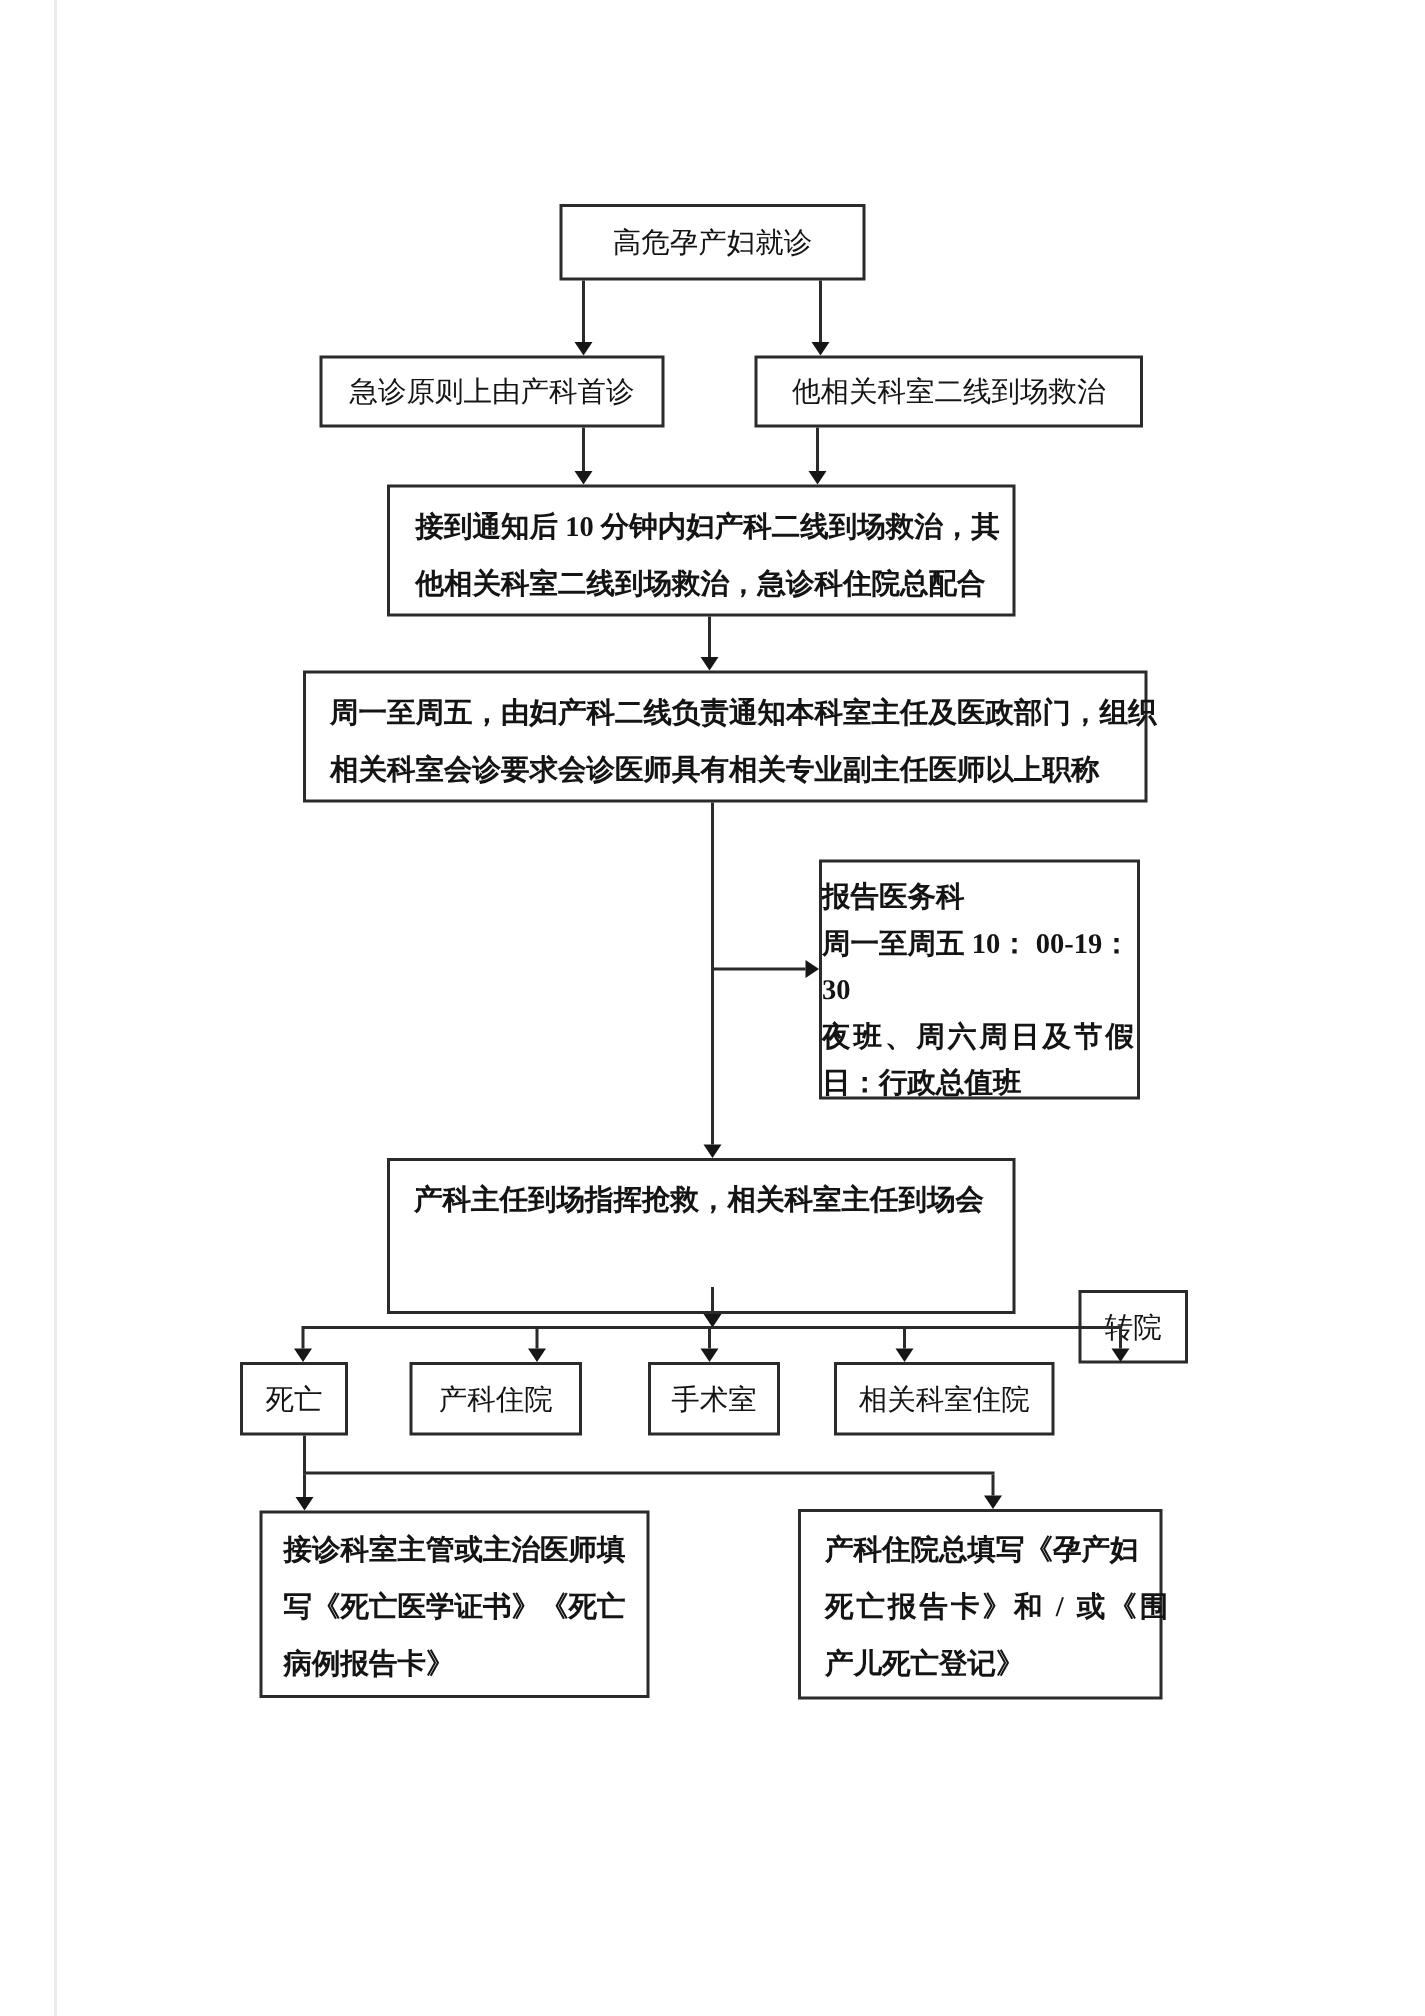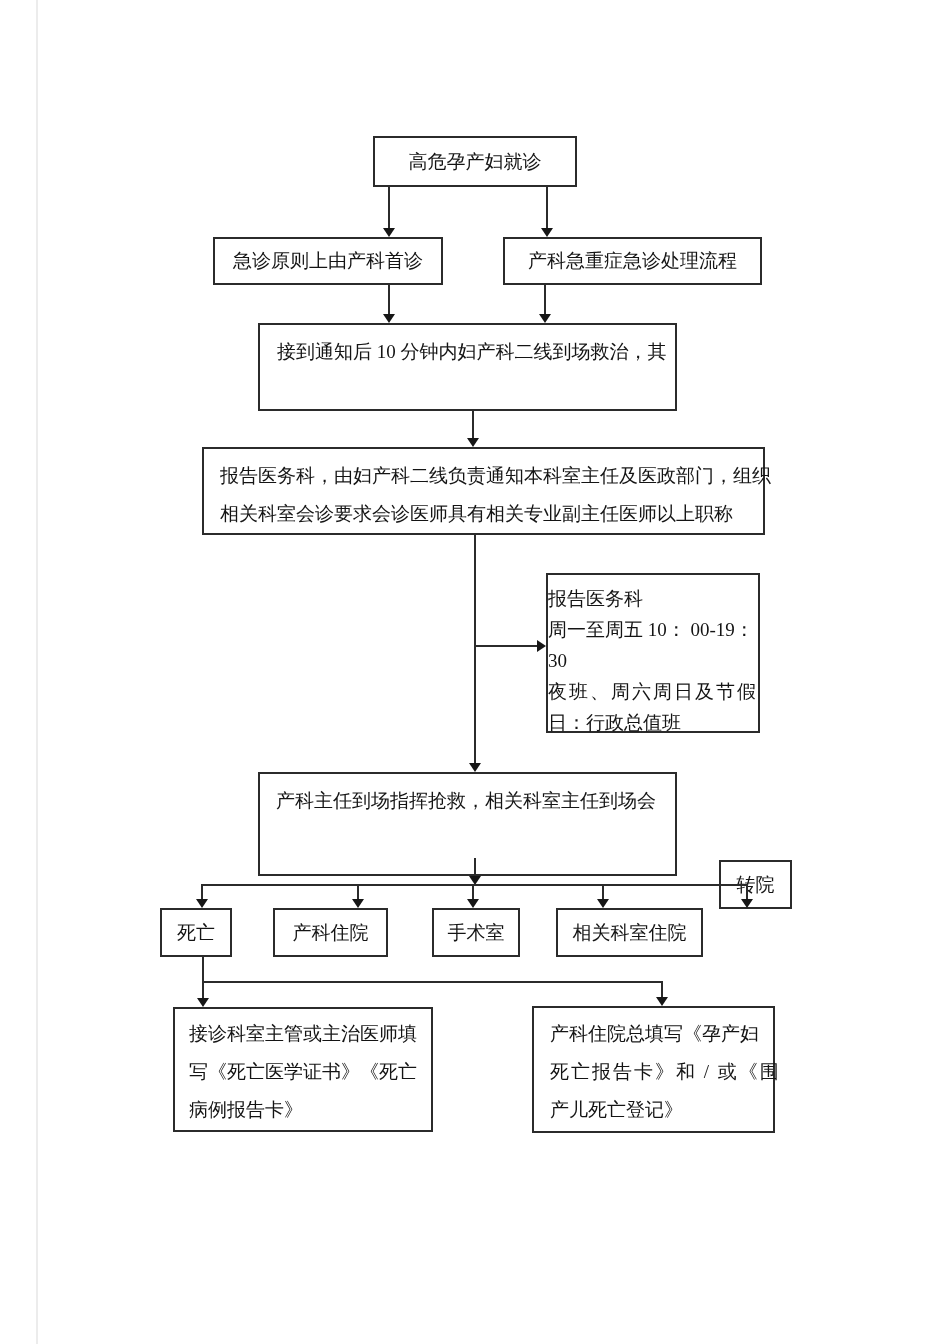--- a/index.html
+++ b/index.html
@@ -2,21 +2,21 @@
 <html><head>
 <meta charset="utf-8">
 <style>
   html,body{margin:0;padding:0;background:#ffffff;}
   .page{position:relative;width:950px;height:1344px;background:#ffffff;overflow:hidden;
         font-family:"Liberation Serif","DejaVu Serif",serif;color:#141414;}
   .page-edge{position:absolute;left:36px;top:0;width:2px;height:1344px;background:#ececec;}
   .box{position:absolute;border:2px solid #2b2b2b;background:#ffffff;font-size:19px;
        box-sizing:border-box;white-space:nowrap;}
   .single{display:flex;align-items:center;justify-content:center;text-align:center;}
-  .multi .ln{line-height:38px;}
+  .multi .ln{line-height:38px;font-weight:bold;}
   .report .ln{line-height:31px;}
   .ls{letter-spacing:2px;}
   .vl{position:absolute;width:2px;background:#2b2b2b;}
   .hl{position:absolute;height:2px;background:#2b2b2b;}
   .ad{position:absolute;width:0;height:0;border-left:6px solid transparent;
       border-right:6px solid transparent;border-top:9px solid #161616;}
   .ar{position:absolute;width:0;height:0;border-top:6px solid transparent;
       border-bottom:6px solid transparent;border-left:9px solid #161616;}
   .title{position:absolute;left:202px;top:1168px;font-size:37px;font-weight:bold;
          letter-spacing:1px;white-space:nowrap;}
@@ -30,29 +30,30 @@
 
   <div class="box single" style="left:213px;top:237px;width:230px;height:48px">
     <span>急诊原则上由产科首诊</span>
   </div>
 
   <div class="box single" style="left:373px;top:136px;width:204px;height:51px">
     <span>高危孕产妇就诊</span>
   </div>
 
   <div class="box single" style="left:503px;top:237px;width:259px;height:48px">
-    <span>产科急重症急诊处理流程</span>
+    <span>他相关科室二线到场救治</span>
   </div>
 
   <div class="box multi" style="left:258px;top:323px;width:419px;height:88px;padding:8px 12px 0 17px">
     <div class="ln">接到通知后 10 分钟内妇产科二线到场救治，其</div>
+    <div class="ln">他相关科室二线到场救治，急诊科住院总配合</div>
   </div>
 
   <div class="box multi" style="left:202px;top:447px;width:563px;height:88px;padding:8px 12px 0 16px">
-    <div class="ln">报告医务科，由妇产科二线负责通知本科室主任及医政部门，组织</div>
+    <div class="ln">周一至周五，由妇产科二线负责通知本科室主任及医政部门，组织</div>
     <div class="ln">相关科室会诊要求会诊医师具有相关专业副主任医师以上职称</div>
   </div>
 
   <div class="box multi report" style="left:546px;top:573px;width:214px;height:160px;padding:8px 8px 0 0">
     <div class="ln">报告医务科</div>
     <div class="ln">周一至周五 10： 00-19：</div>
     <div class="ln">30</div>
     <div class="ln ls">夜班、周六周日及节假</div>
     <div class="ln">日：行政总值班</div>
   </div>

